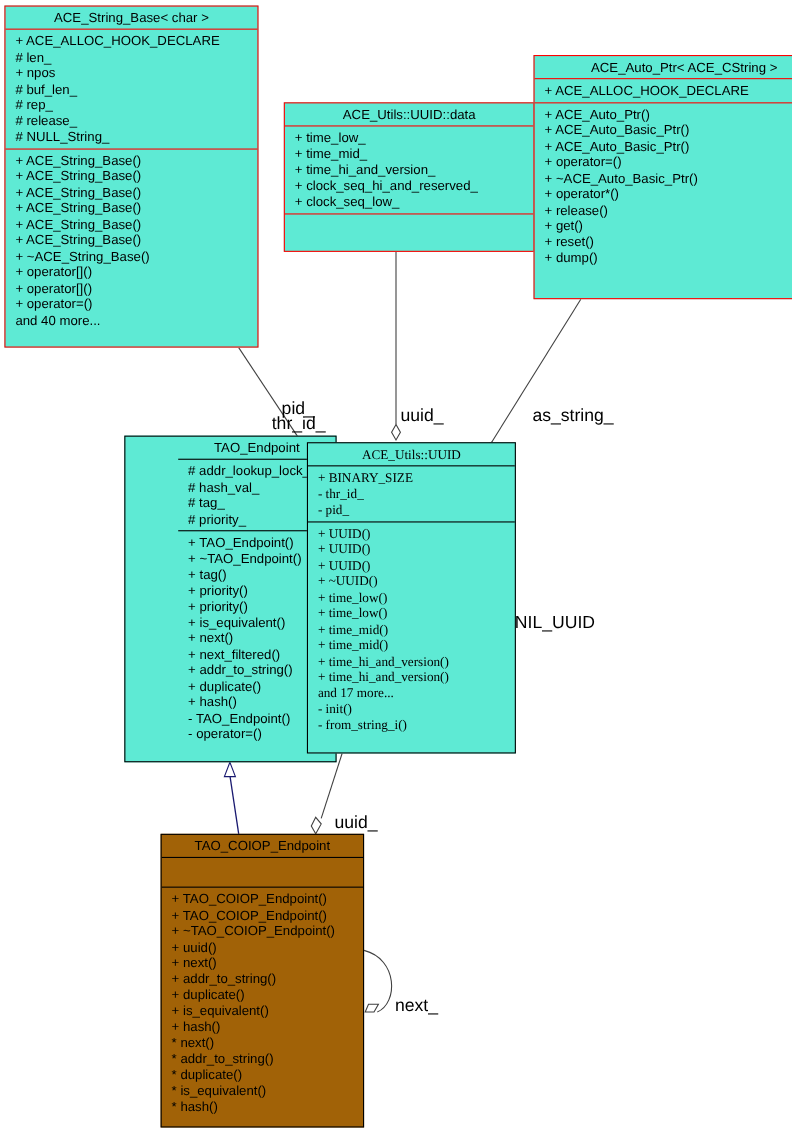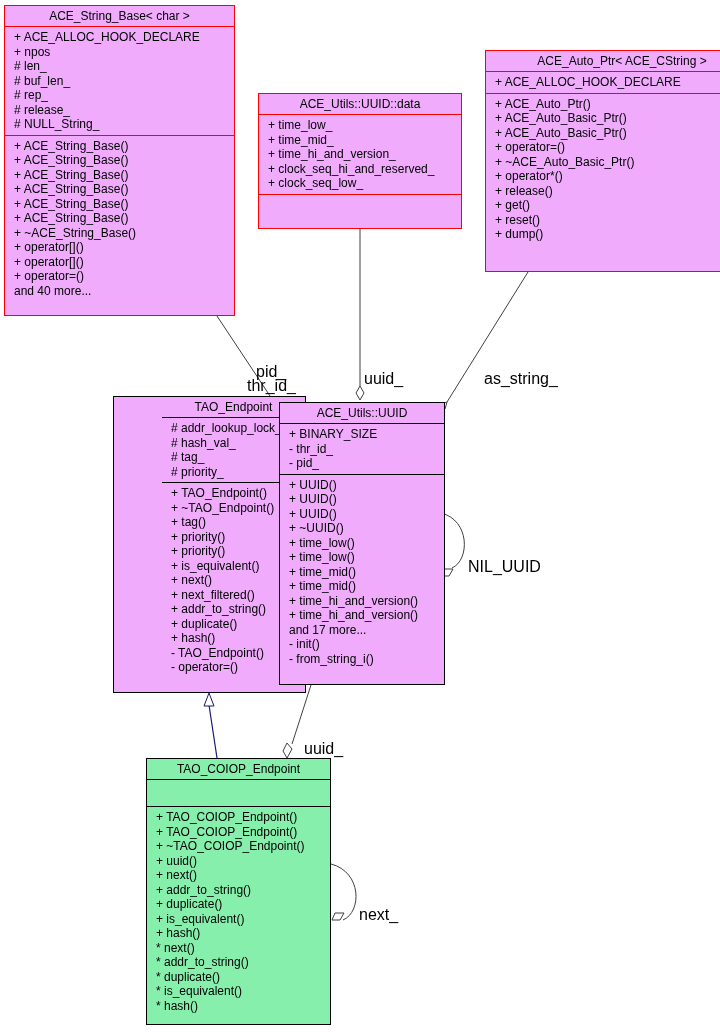--- a/index.html
+++ b/index.html
@@ -1,20 +1,20 @@
 <!DOCTYPE html>
 <html><head>
 <meta charset="utf-8">
 <style>
   html, body { margin:0; padding:0; background:#ffffff; }
   body { width:720px; height:1032px; position:relative; overflow:hidden;
          font-family:"Liberation Sans", "DejaVu Sans", sans-serif; font-size:12px; color:#000; }
-  .node { position:absolute; box-sizing:border-box; background:#f0abfc; border:1px solid #000; }
+  .node { position:absolute; box-sizing:border-box; background:#5eead4; border:1px solid #000; }
   .node.red { border-color:#ff0000; }
-  .node.gray { background:#86efac; }
+  .node.gray { background:#a16207; }
   .node .title { text-align:center; line-height:15px; padding:3px 0 2px 0; border-bottom:1px solid #000; white-space:nowrap; }
   .node.red .title, .node.red .sec { border-color:#ff0000; }
   .node .sec { padding:3px 0 3px 9px; border-bottom:1px solid #000; }
   .node .sec:last-child { border-bottom:none; }
   .node .sec div { line-height:14.5px; white-space:nowrap; }
   svg.edges { position:absolute; left:0; top:0; }
   .elabel { position:absolute; font-size:16px; line-height:13px; white-space:nowrap; text-align:left;margin-top:24px; }
 </style>
 </head>
 <body>
@@ -48,43 +48,43 @@
 <div class="elabel" style="left:364px;top:348px;">uuid_</div>
 <div class="elabel" style="left:484px;top:348px;">as_string_</div>
 <div class="elabel" style="left:468px;top:536px;">NIL_UUID</div>
 <div class="elabel" style="left:304px;top:718px;">uuid_</div>
 <div class="elabel" style="left:359px;top:884px;">next_</div>
 
 <div class="node red" style="left:4px;top:5px;width:231px;height:311px;">
   <div class="title">ACE_String_Base&lt; char &gt;</div>
   <div class="sec">
       <div>+ ACE_ALLOC_HOOK_DECLARE</div>
+      <div># len_</div>
       <div>+ npos</div>
-      <div># len_</div>
       <div># buf_len_</div>
       <div># rep_</div>
       <div># release_</div>
       <div># NULL_String_</div>
     </div>
   <div class="sec">
       <div>+ ACE_String_Base()</div>
       <div>+ ACE_String_Base()</div>
       <div>+ ACE_String_Base()</div>
       <div>+ ACE_String_Base()</div>
       <div>+ ACE_String_Base()</div>
       <div>+ ACE_String_Base()</div>
       <div>+ ~ACE_String_Base()</div>
       <div>+ operator[]()</div>
       <div>+ operator[]()</div>
       <div>+ operator=()</div>
       <div>and 40 more...</div>
     </div>
 </div>
 
-<div class="node red" style="left:258px;top:93px;width:204px;height:136px;">
+<div class="node red" style="left:258px;top:93px;width:228px;height:136px;">
   <div class="title">ACE_Utils::UUID::data</div>
   <div class="sec">
       <div>+ time_low_</div>
       <div>+ time_mid_</div>
       <div>+ time_hi_and_version_</div>
       <div>+ clock_seq_hi_and_reserved_</div>
       <div>+ clock_seq_low_</div>
     </div>
   <div class="sec" style="height:26px;"></div>
 </div>
@@ -126,21 +126,21 @@
       <div>+ next()</div>
       <div>+ next_filtered()</div>
       <div>+ addr_to_string()</div>
       <div>+ duplicate()</div>
       <div>+ hash()</div>
       <div>- TAO_Endpoint()</div>
       <div>- operator=()</div>
     </div>
 </div>
 
-<div class="node" style="left:279px;top:402px;width:166px;height:283px;">
+<div class="node" style="left:279px;top:402px;width:190px;height:283px;font-family:Liberation Serif, serif;">
   <div class="title">ACE_Utils::UUID</div>
   <div class="sec">
       <div>+ BINARY_SIZE</div>
       <div>- thr_id_</div>
       <div>- pid_</div>
     </div>
   <div class="sec">
       <div>+ UUID()</div>
       <div>+ UUID()</div>
       <div>+ UUID()</div>

